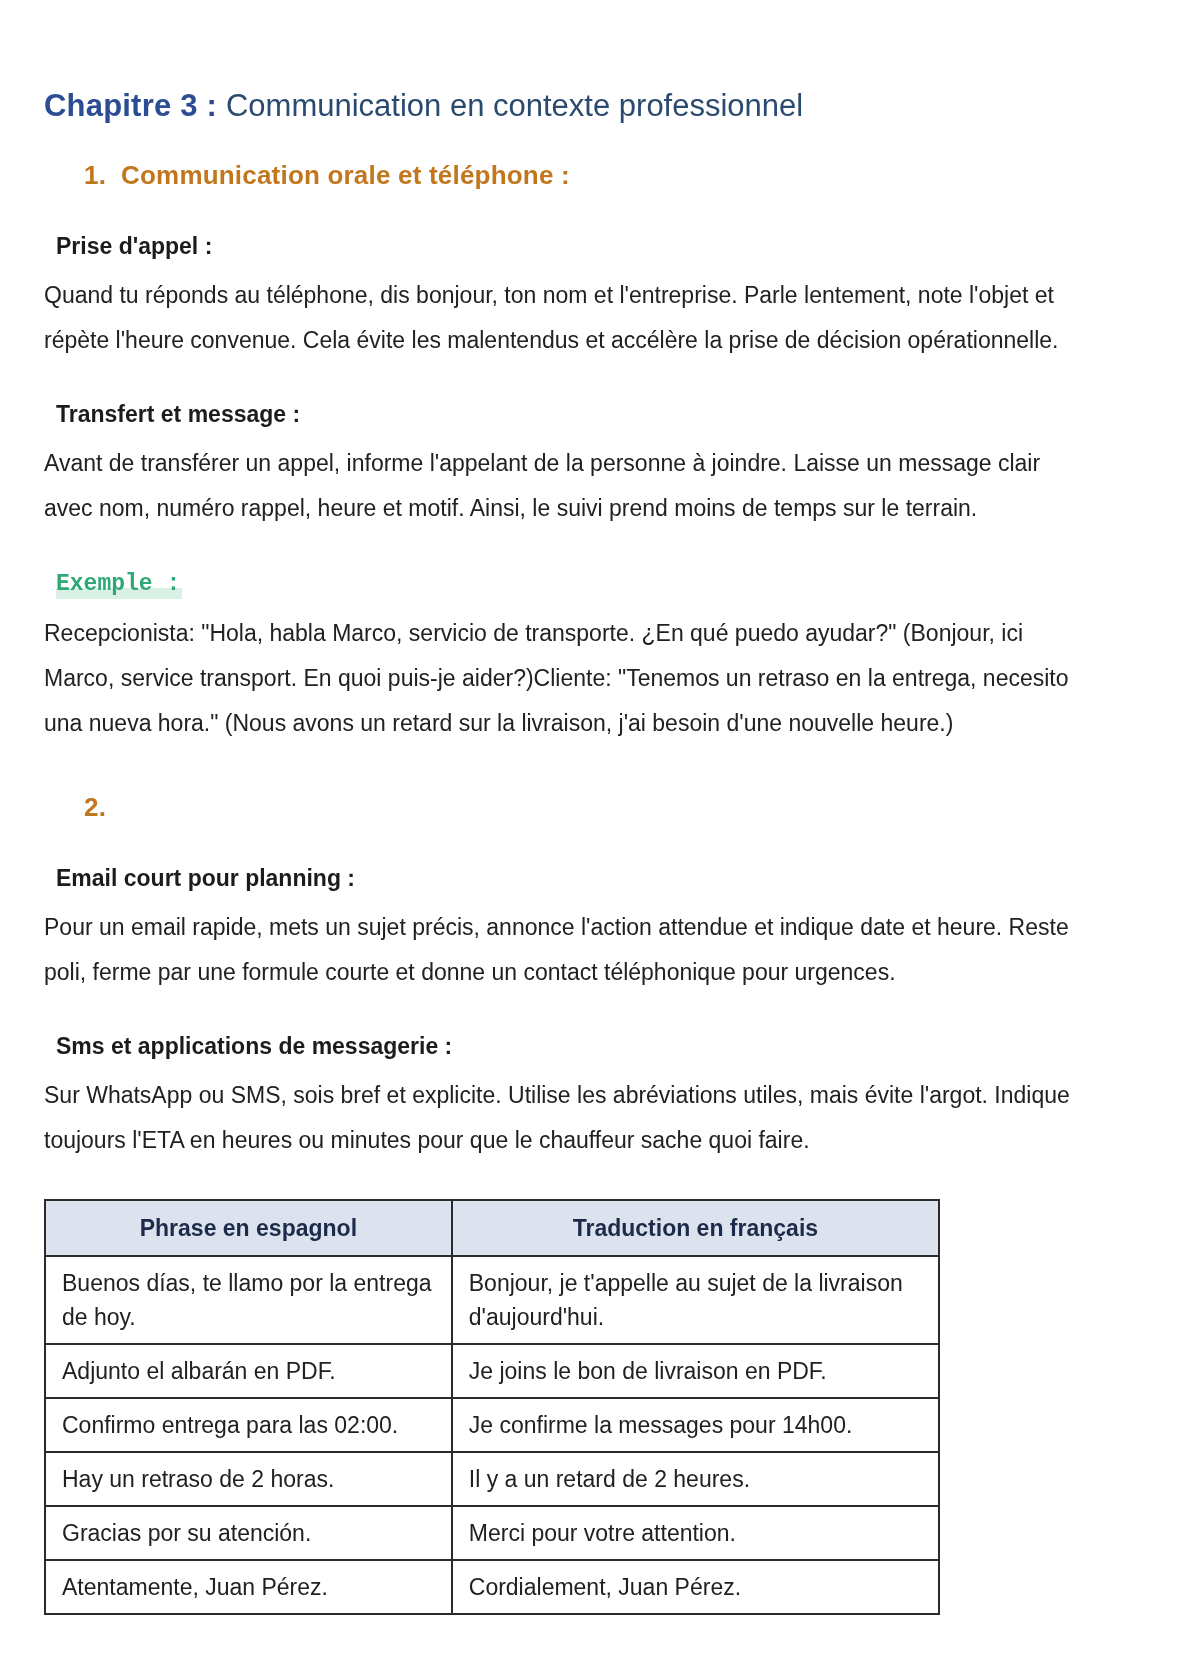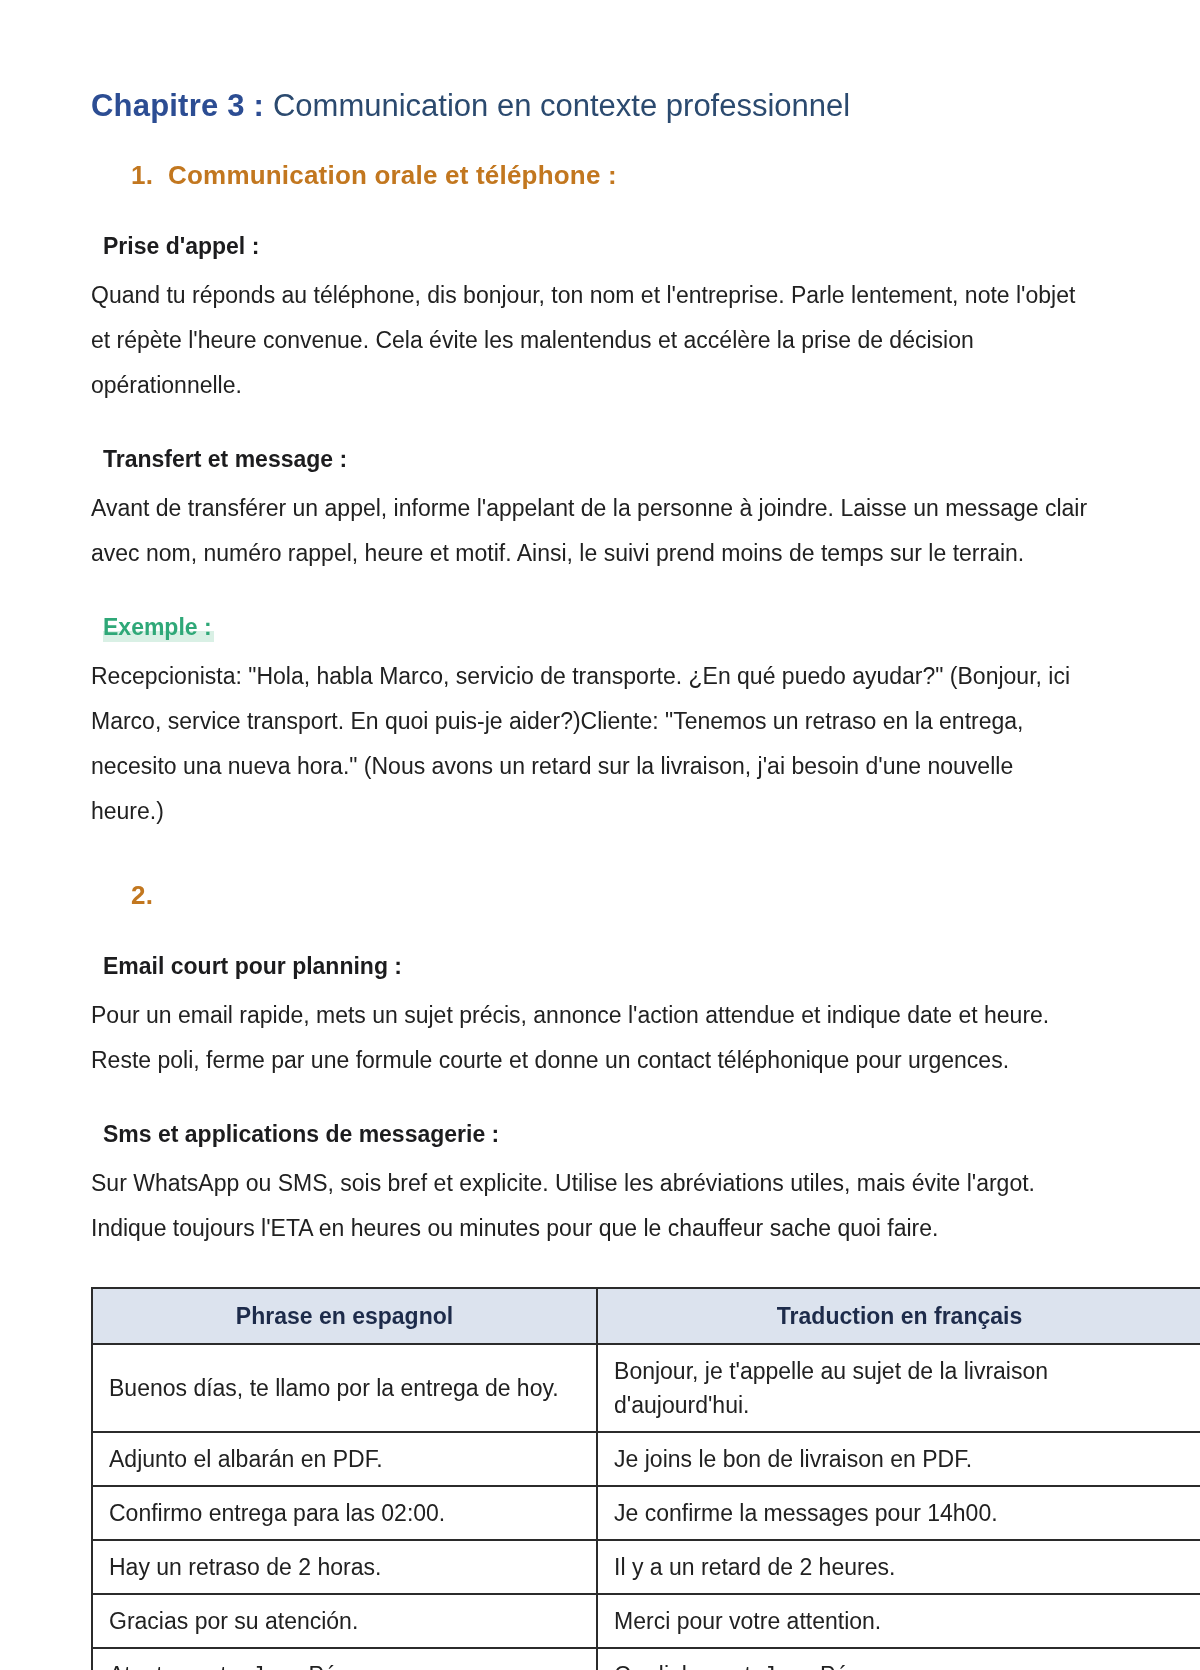--- a/index.html
+++ b/index.html
@@ -15,21 +15,21 @@
   }
   *{box-sizing:border-box;}
   html,body{margin:0;padding:0;background:#ffffff;}
   body{
     width:1200px;height:1670px;overflow:hidden;
     font-family:"Liberation Sans","DejaVu Sans",sans-serif;
     color:var(--body-text);
   }
   .page{
     width:1200px;height:1670px;
-    padding:86px 112px 0 91px;
+    padding:86px 112px 0 44px;
   }
   .title{
     margin:0 0 34px 0;
     font-size:31px;font-weight:400;line-height:40px;
   }
   .title-bold{font-weight:700;color:var(--accent-blue);margin-right:9px;letter-spacing:0.2px;}
   .title-rest{color:var(--title-rest);}
   .sec-heading{
     display:flex;align-items:baseline;
     margin:46px 0 40px 40px;
@@ -38,28 +38,29 @@
   }
   .sec-heading:first-child{margin-top:0;}
   .sec-heading .num{min-width:37px;}
   .subhead{
     margin:12px;font-size:23px;font-weight:700;color:#1c1c1e;line-height:30px;
   }
   .example-label{
     color:var(--example-green);
     background:linear-gradient(transparent 62%, var(--example-highlight) 62%);
     padding:0 2px 2px 0;
+    font-family:Liberation Mono, monospace;
   }
   p.body{
     margin:4px 0 36px 0;
     font-size:23px;line-height:45px;font-weight:400;color:var(--body-text);
   }
   table{
     border-collapse:collapse;table-layout:fixed;
-    width:1112px;margin-top:30px;
+    width:896px;margin-top:30px;
   }
   th,td{
     border:2px solid var(--border-color);
     font-size:23px;line-height:34px;
     vertical-align:middle;
   }
   th{
     background:var(--table-header-bg);
     color:var(--table-header-text);
     font-weight:700;text-align:center;

